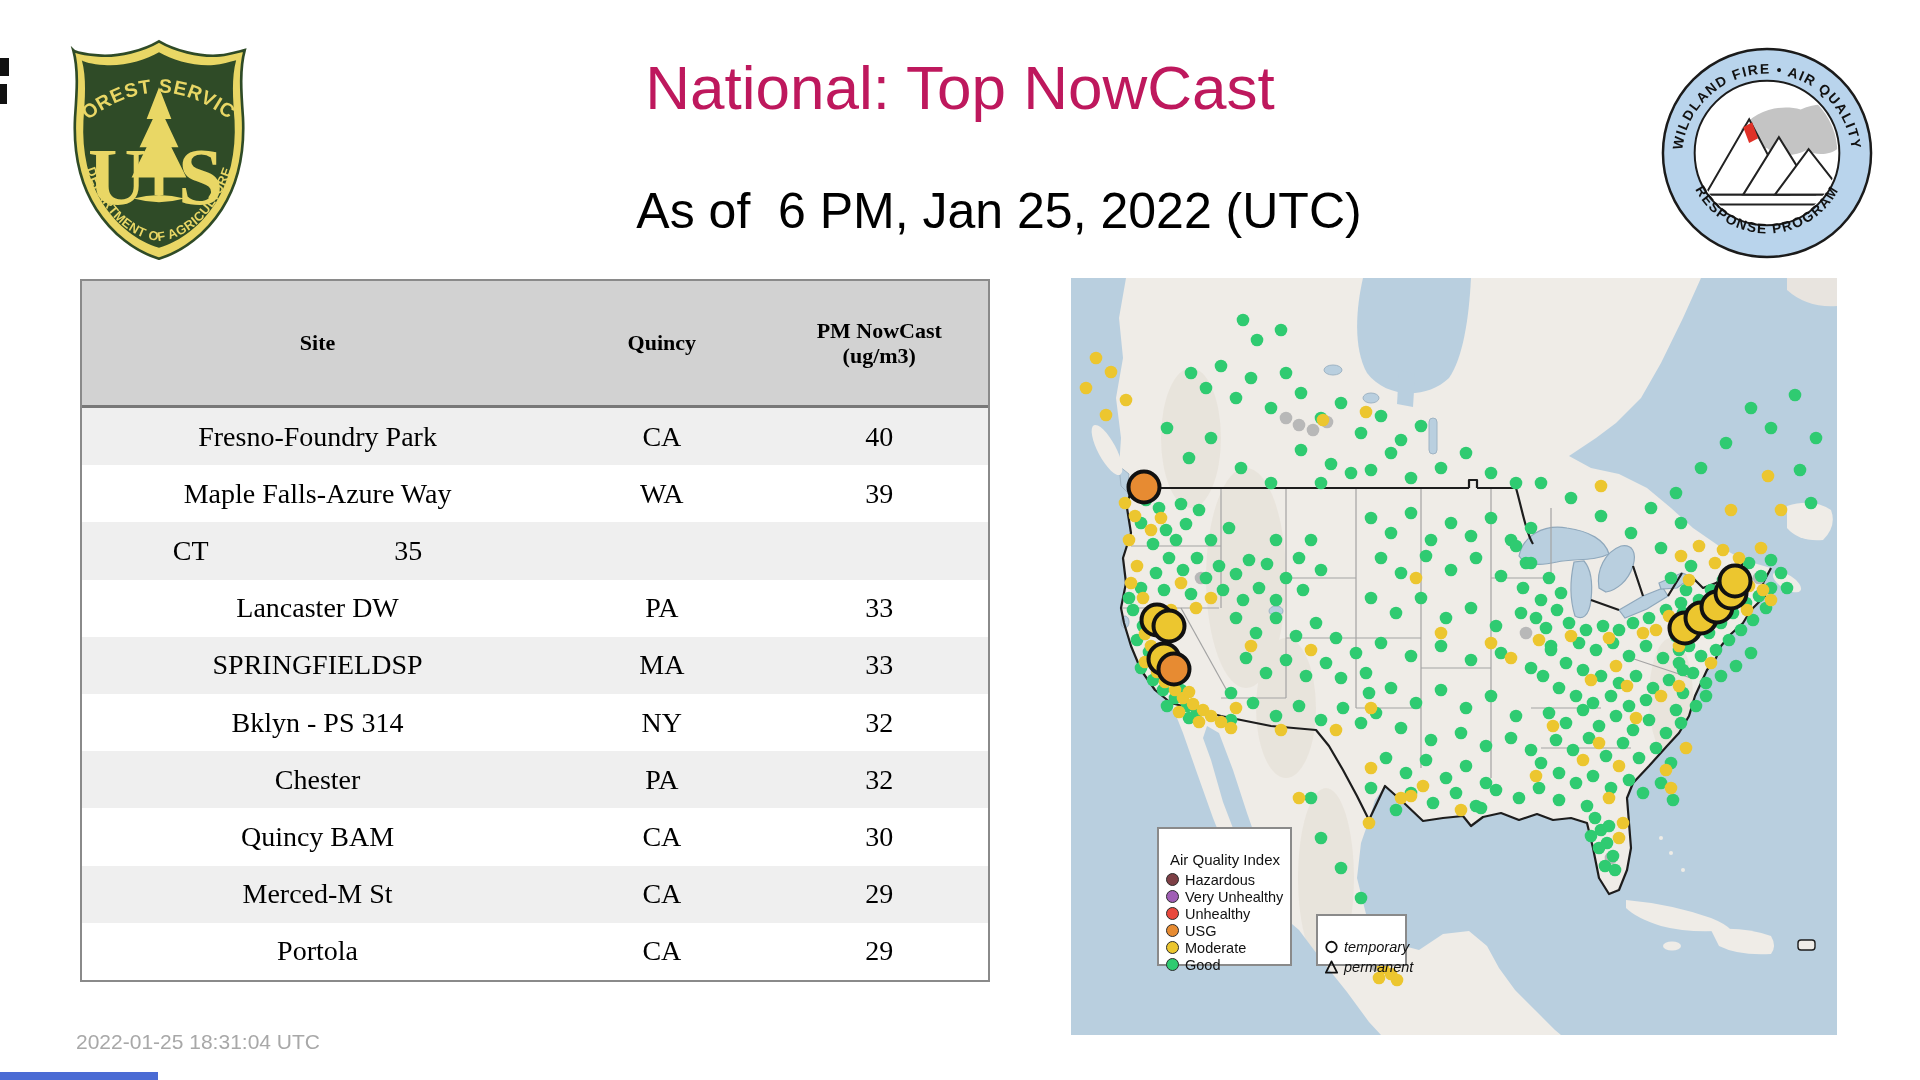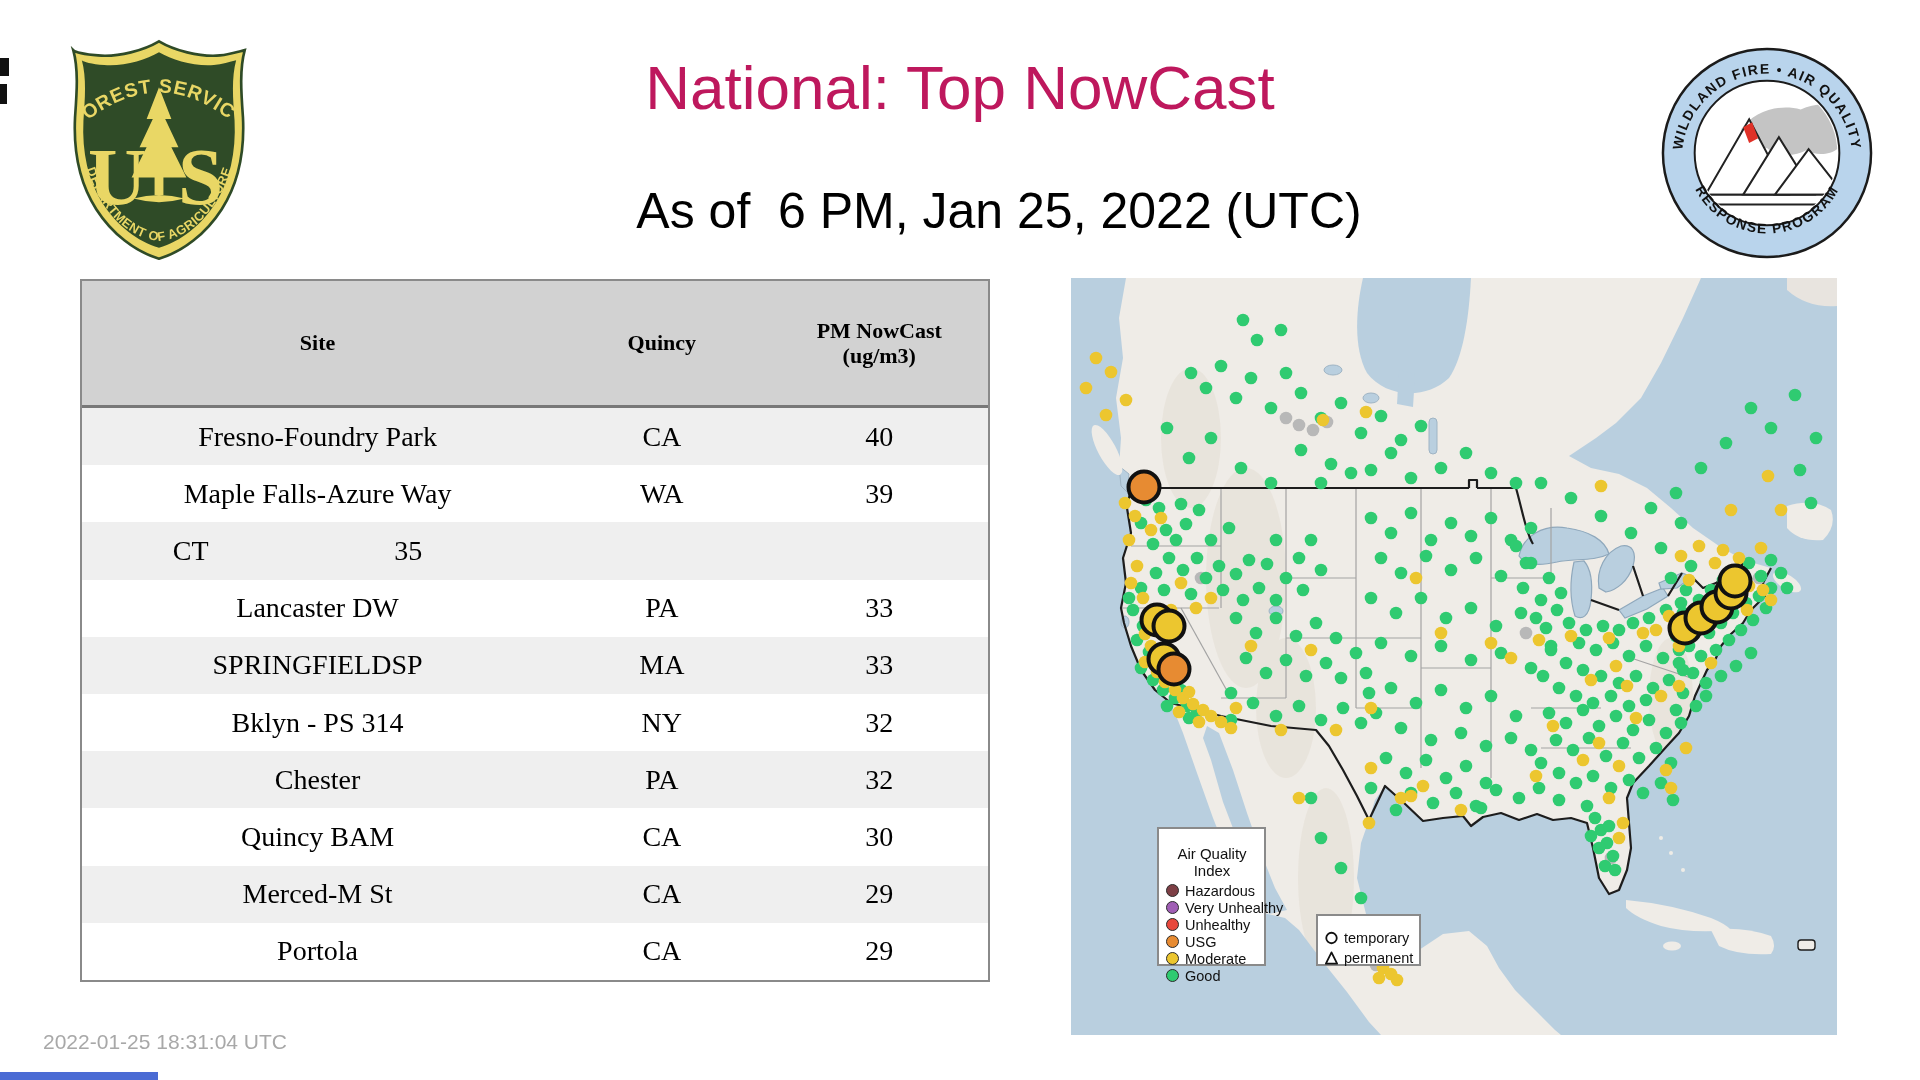--- a/index.html
+++ b/index.html
@@ -31,31 +31,31 @@
   .c-site{width:52%;}
   .c-state{width:24%;}
   .c-value{width:24%;}
   .hdr-value{display:inline-block;max-width:160px;}
 
   
   .map{position:absolute;left:1071px;top:278px;width:766px;height:757px;overflow:hidden;background:#b9cfdf;}
   .map svg{display:block;}
   .legend{position:absolute;background:#fff;border:2px solid #8a8a8a;box-sizing:border-box;
           font-family:"Liberation Sans",sans-serif;color:#111;}
-  .legend-aqi{left:86px;top:549px;width:109px;height:139px;padding:16px 6px 4px 7px;}
+  .legend-aqi{left:86px;top:549px;width:135px;height:139px;padding:22px 6px 4px 7px;}
   .legend-aqi .lg-title{font-size:15px;text-align:center;margin-bottom:3px;}
   .lg-item{display:flex;align-items:center;height:17px;}
   .lg-dot{width:13px;height:13px;border-radius:50%;border:1.6px solid #2b2b2b;box-sizing:border-box;
           margin-right:6px;flex:0 0 auto;}
   .lg-label{font-size:14.5px;white-space:nowrap;}
-  .legend-marker{left:245px;top:636px;width:105px;height:52px;padding:12px 6px;}
+  .legend-marker{left:245px;top:636px;width:91px;height:52px;padding:21px 6px;font-style:italic;}
   .legend-marker .lg-item{height:20px;}
   .mk-icon{width:15px;height:16px;margin-right:5px;flex:0 0 auto;}
 
-  .timestamp{position:absolute;left:43px;top:1030px;font-size:21px;color:#a8a8a8;}
+  .timestamp{position:absolute;left:76px;top:1030px;font-size:21px;color:#a8a8a8;}
 
   
   .edge-chip1{position:absolute;left:0;top:58px;width:9px;height:18px;background:#111;}
   .edge-chip2{position:absolute;left:0;top:84px;width:7px;height:20px;background:#111;}
   .taskbar-strip{position:absolute;left:0;top:1072px;width:158px;height:8px;}
 </style>
 </head>
 <body>
 
 <div class="slide">

